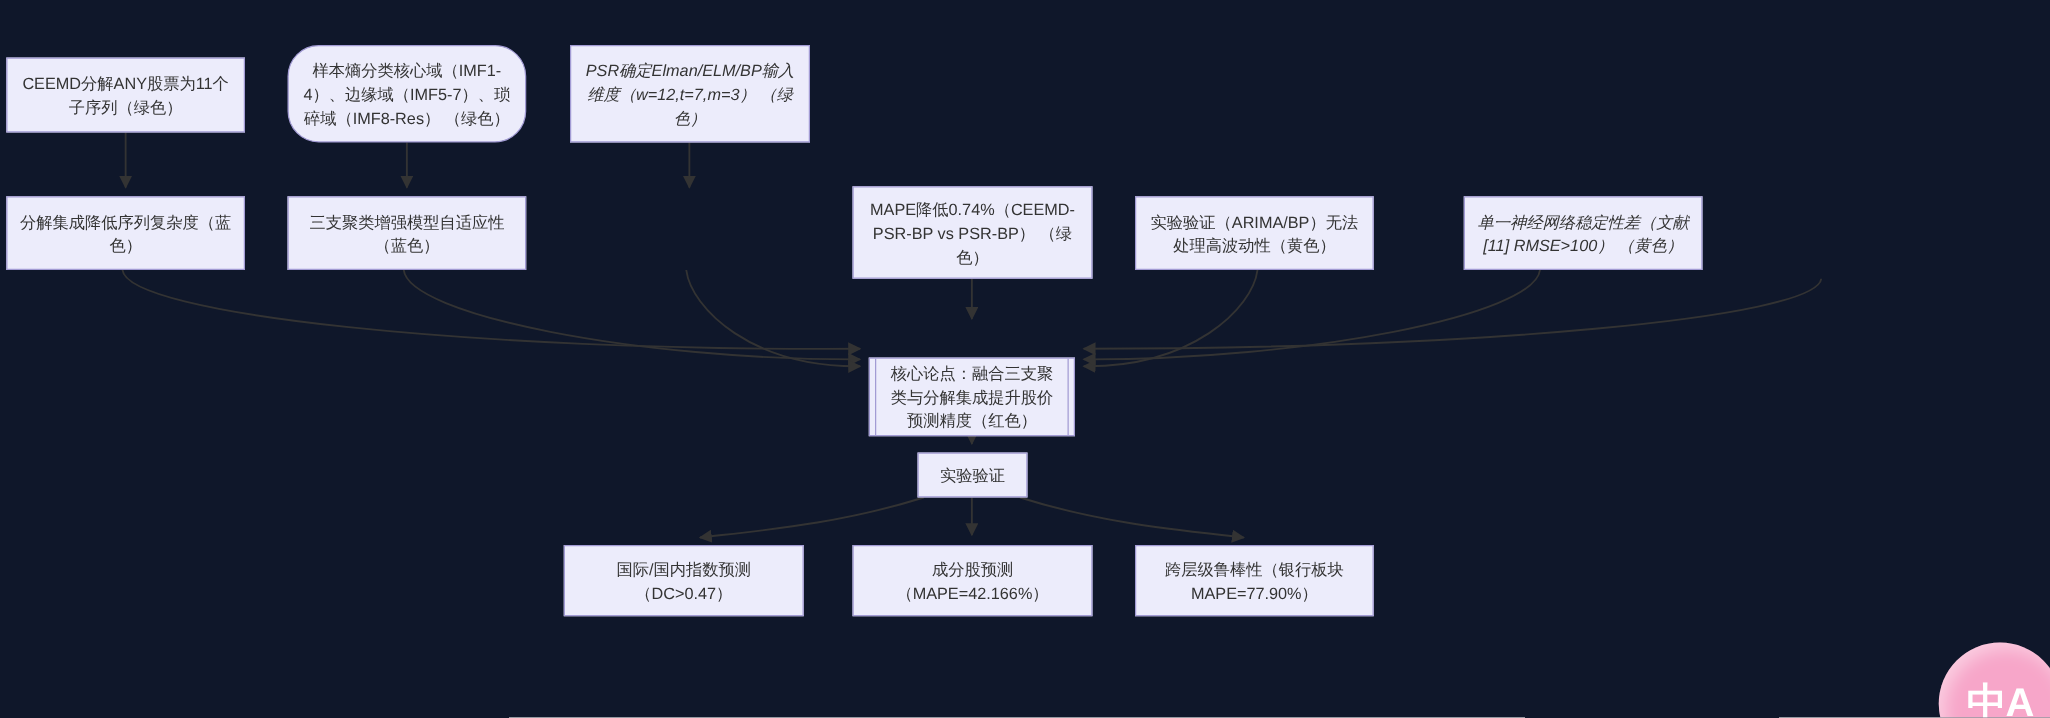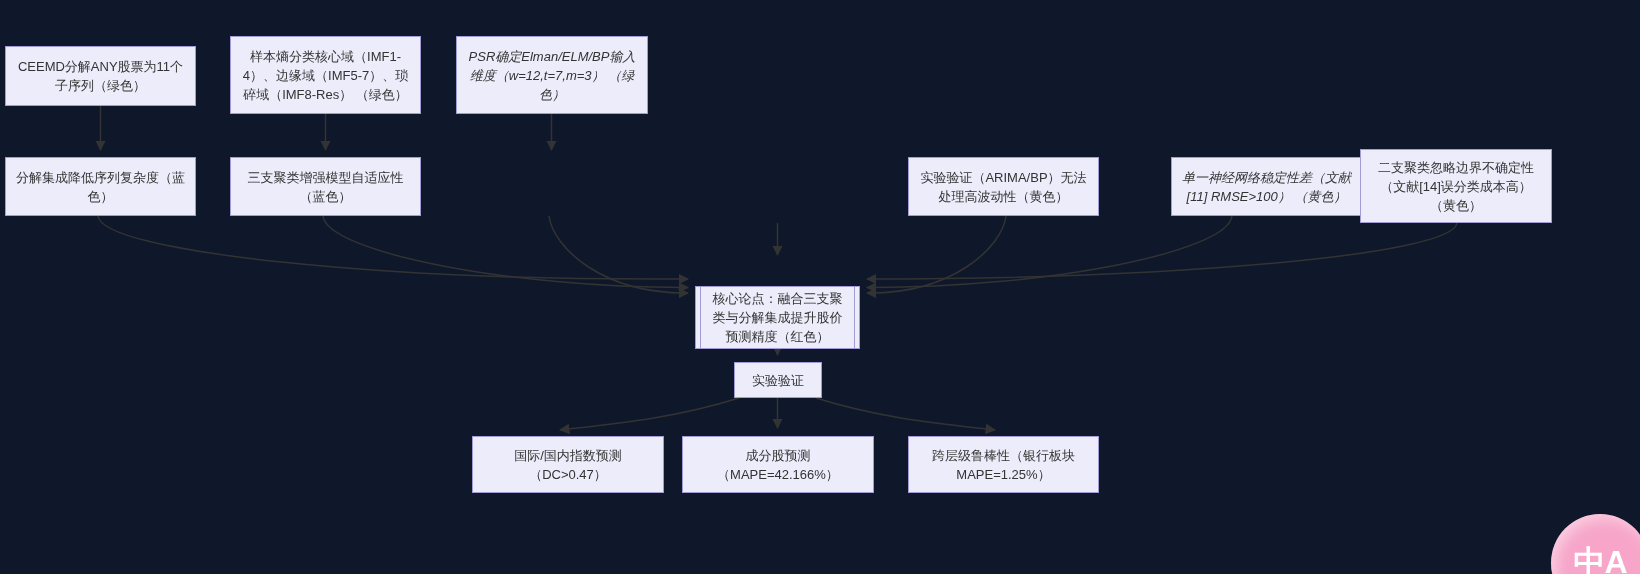--- a/index.html
+++ b/index.html
@@ -83,58 +83,58 @@
       <path d="M777.5,325 L777.5,355" marker-end="url(#arrow)"></path>
       <path d="M739,398 C672,419 612,424 560,430" marker-end="url(#arrow)"></path>
       <path d="M777.5,398 L777.5,428" marker-end="url(#arrow)"></path>
       <path d="M816,398 C883,419 943,424 995,430" marker-end="url(#arrow)"></path>
     </g>
   </svg>
 
   <div class="node" style="left:5px; top:46px; width:191px; height:60px;">
     <span class="lbl">CEEMD分解ANY股票为11个子序列（绿色）</span>
   </div>
-  <div class="node" style="left:230px; top:36px; width:191px; height:78px;">
+  <div class="node" style="left:230px; top:36px; width:191px; height:78px;border-radius:25px;">
     <span class="lbl">样本熵分类核心域（IMF1-4）、边缘域（IMF5-7）、琐碎域（IMF8-Res） （绿色）</span>
   </div>
   <div class="node" style="left:456px; top:36px; width:192px; height:78px;font-style:italic;">
     <span class="lbl">PSR确定Elman/ELM/BP输入维度（w=12,t=7,m=3） （绿色）</span>
   </div>
 
   <div class="node" style="left:5px; top:157px; width:191px; height:59px;">
     <span class="lbl">分解集成降低序列复杂度（蓝色）</span>
   </div>
   <div class="node" style="left:230px; top:157px; width:191px; height:59px;">
     <span class="lbl">三支聚类增强模型自适应性（蓝色）</span>
   </div>
+  <div class="node" style="left:682px; top:149px; width:192px; height:74px;">
+    <span class="lbl">MAPE降低0.74%（CEEMD-PSR-BP vs PSR-BP） （绿色）</span>
+  </div>
   <div class="node" style="left:908px; top:157px; width:191px; height:59px;">
     <span class="lbl">实验验证（ARIMA/BP）无法处理高波动性（黄色）</span>
   </div>
   <div class="node" style="left:1171px; top:157px; width:191px; height:59px;font-style:italic;">
     <span class="lbl">单一神经网络稳定性差（文献[11] RMSE&gt;100） （黄色）</span>
-  </div>
-  <div class="node" style="left:1360px; top:149px; width:192px; height:74px;">
-    <span class="lbl">二支聚类忽略边界不确定性（文献[14]误分类成本高）（黄色）</span>
   </div>
 
   <div class="node subroutine" style="left:695px; top:262px; width:165px; height:63px; padding:6px 12px;margin-top:24px;">
     <span class="lbl">核心论点：融合三支聚类与分解集成提升股价预测精度（红色）</span>
   </div>
 
   <div class="node" style="left:734px; top:362px; width:88px; height:36px;">
     <span class="lbl">实验验证</span>
   </div>
 
-  <div class="node" style="left:472px; top:436px; width:192px; height:57px;">
+  <div class="node" style="left:451px; top:436px; width:192px; height:57px;">
     <span class="lbl">国际/国内指数预测（DC&gt;0.47）</span>
   </div>
   <div class="node" style="left:682px; top:436px; width:192px; height:57px;">
     <span class="lbl">成分股预测（MAPE=42.166%）</span>
   </div>
   <div class="node" style="left:908px; top:436px; width:191px; height:57px;">
-    <span class="lbl">跨层级鲁棒性（银行板块MAPE=1.25%）</span>
+    <span class="lbl">跨层级鲁棒性（银行板块MAPE=77.90%）</span>
   </div>
 
   <div class="translate-btn">
     <span>中A</span>
   </div>
 
 </div>
 
 </body></html>

